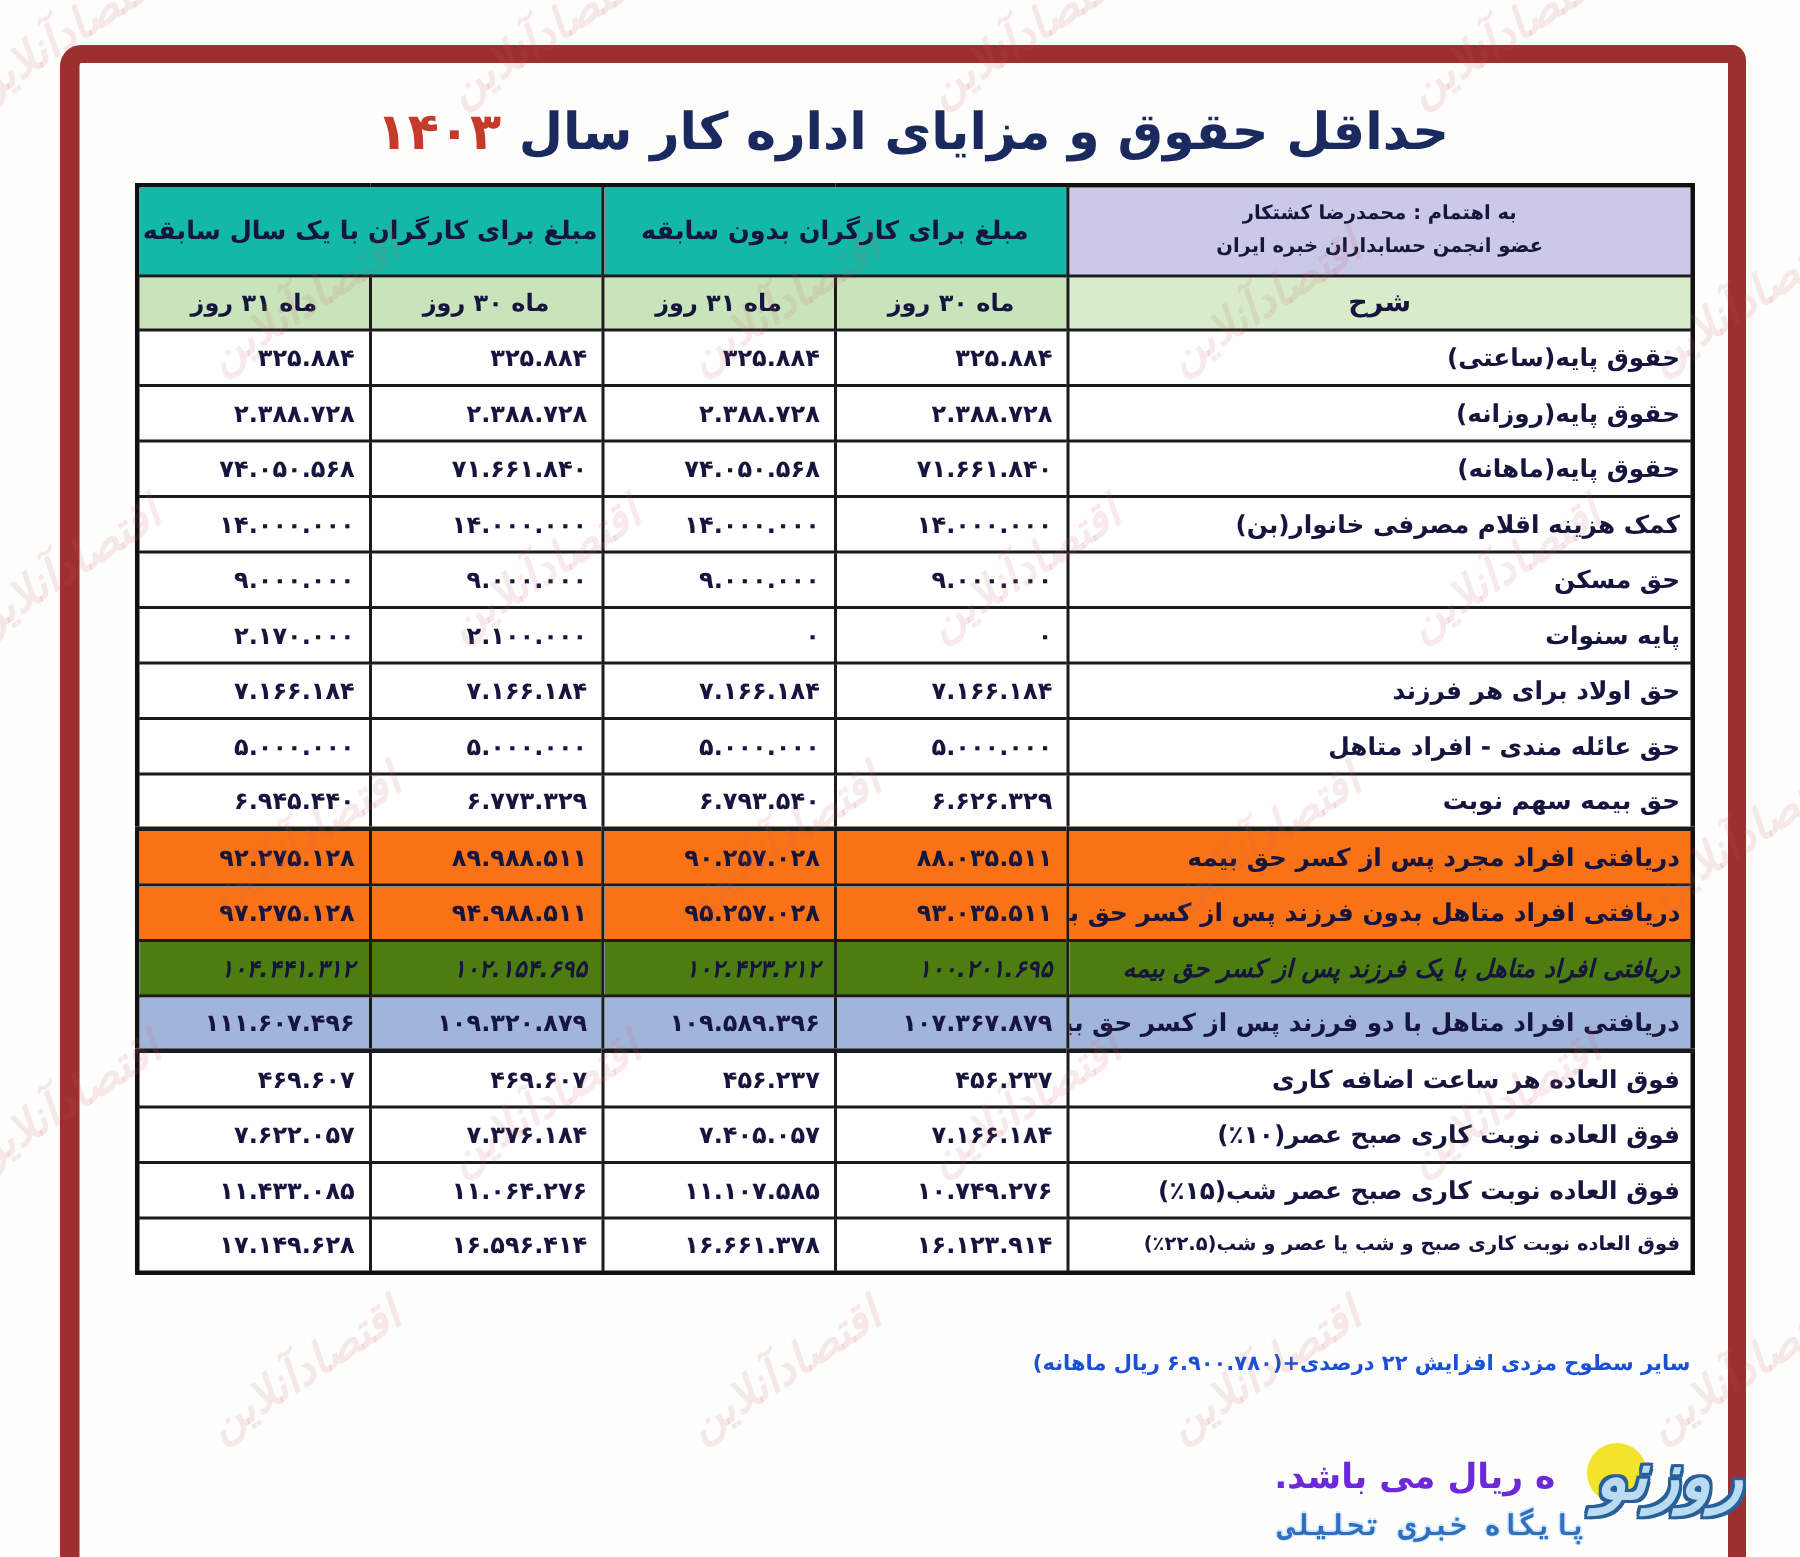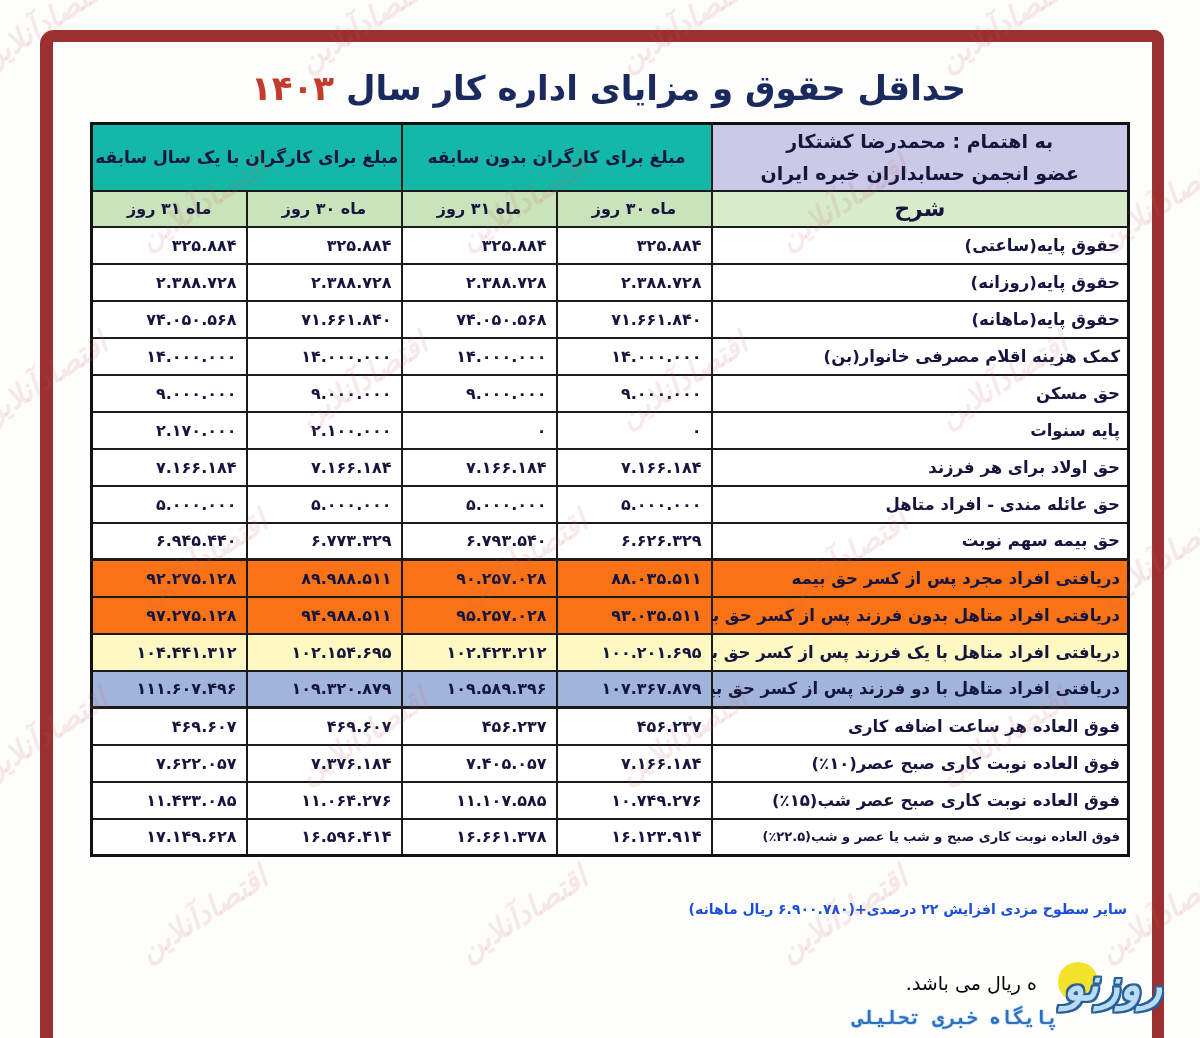--- a/index.html
+++ b/index.html
@@ -43,42 +43,42 @@
     border-collapse:collapse; table-layout:fixed;
     direction:rtl; z-index:10;
     background:#ffffff;
   }
   table.wage th, table.wage td {
     border:2px solid #1b1b1b;
     font-weight:bold; color:#15153d;
     overflow:hidden; white-space:nowrap;
   }
   table.wage { border:3px solid #111; }
-  th.author { background:#cacae8; height:60px; font-size:19px; line-height:1.7; }
+  th.author { background:#cacae8; height:60px; font-size:13px; line-height:1.7; }
   th.group  { background:#14b8a6; font-size:17px; }
   th.sub    { background:#c9e3bb; height:36px; font-size:16px; }
-  th.desc-h { background:#d8ebcb; font-size:22px; }
+  th.desc-h { background:#d8ebcb; font-size:18px; }
   td { height:37px; font-size:16px; }
   td.desc { text-align:right; padding-right:7px; font-size:16.5px; }
   td.desc.small { font-size:13px; }
   td.num  { text-align:right; padding-right:9px; letter-spacing:0.5px; }
   tr.tint-b1 td { background:#f97316; }
   tr.tint-b2 td { background:#f97316; }
-  tr.tint-b3 td { background:#fef9c3; }
+  tr.tint-b3 td { background:#4d7c0f;font-style:italic; }
   tr.tint-b4 td { background:#a1b5da; }
   tr.sep td { border-top-width:3px; }
 
   .notes { position:absolute; left:90px; top:901px; width:1037px; z-index:10; direction:rtl; }
   .note-line {
     text-align:right; font-size:14px; font-weight:bold; color:#1d4ed8;
     margin-bottom:17px; direction:rtl;
   }
   .note-partial {
     position:absolute; right:163px; top:972px; z-index:10;
-    font-size:19px; font-weight:normal; color:#000000; direction:rtl;
+    font-size:23px; font-weight:bold; color:#6d28d9; direction:rtl;
   }
 
   
   .logo { position:absolute; right:30px; bottom:2px; width:250px; height:76px; z-index:60;font-family:Liberation Mono, monospace; }
   .logo .sun {
     position:absolute; right:72px; top:2px; width:40px; height:40px;
     border-radius:50%; background:#f3e32a; z-index:1;
   }
   .logo .brand {
     position:absolute; right:8px; top:6px; z-index:2;

